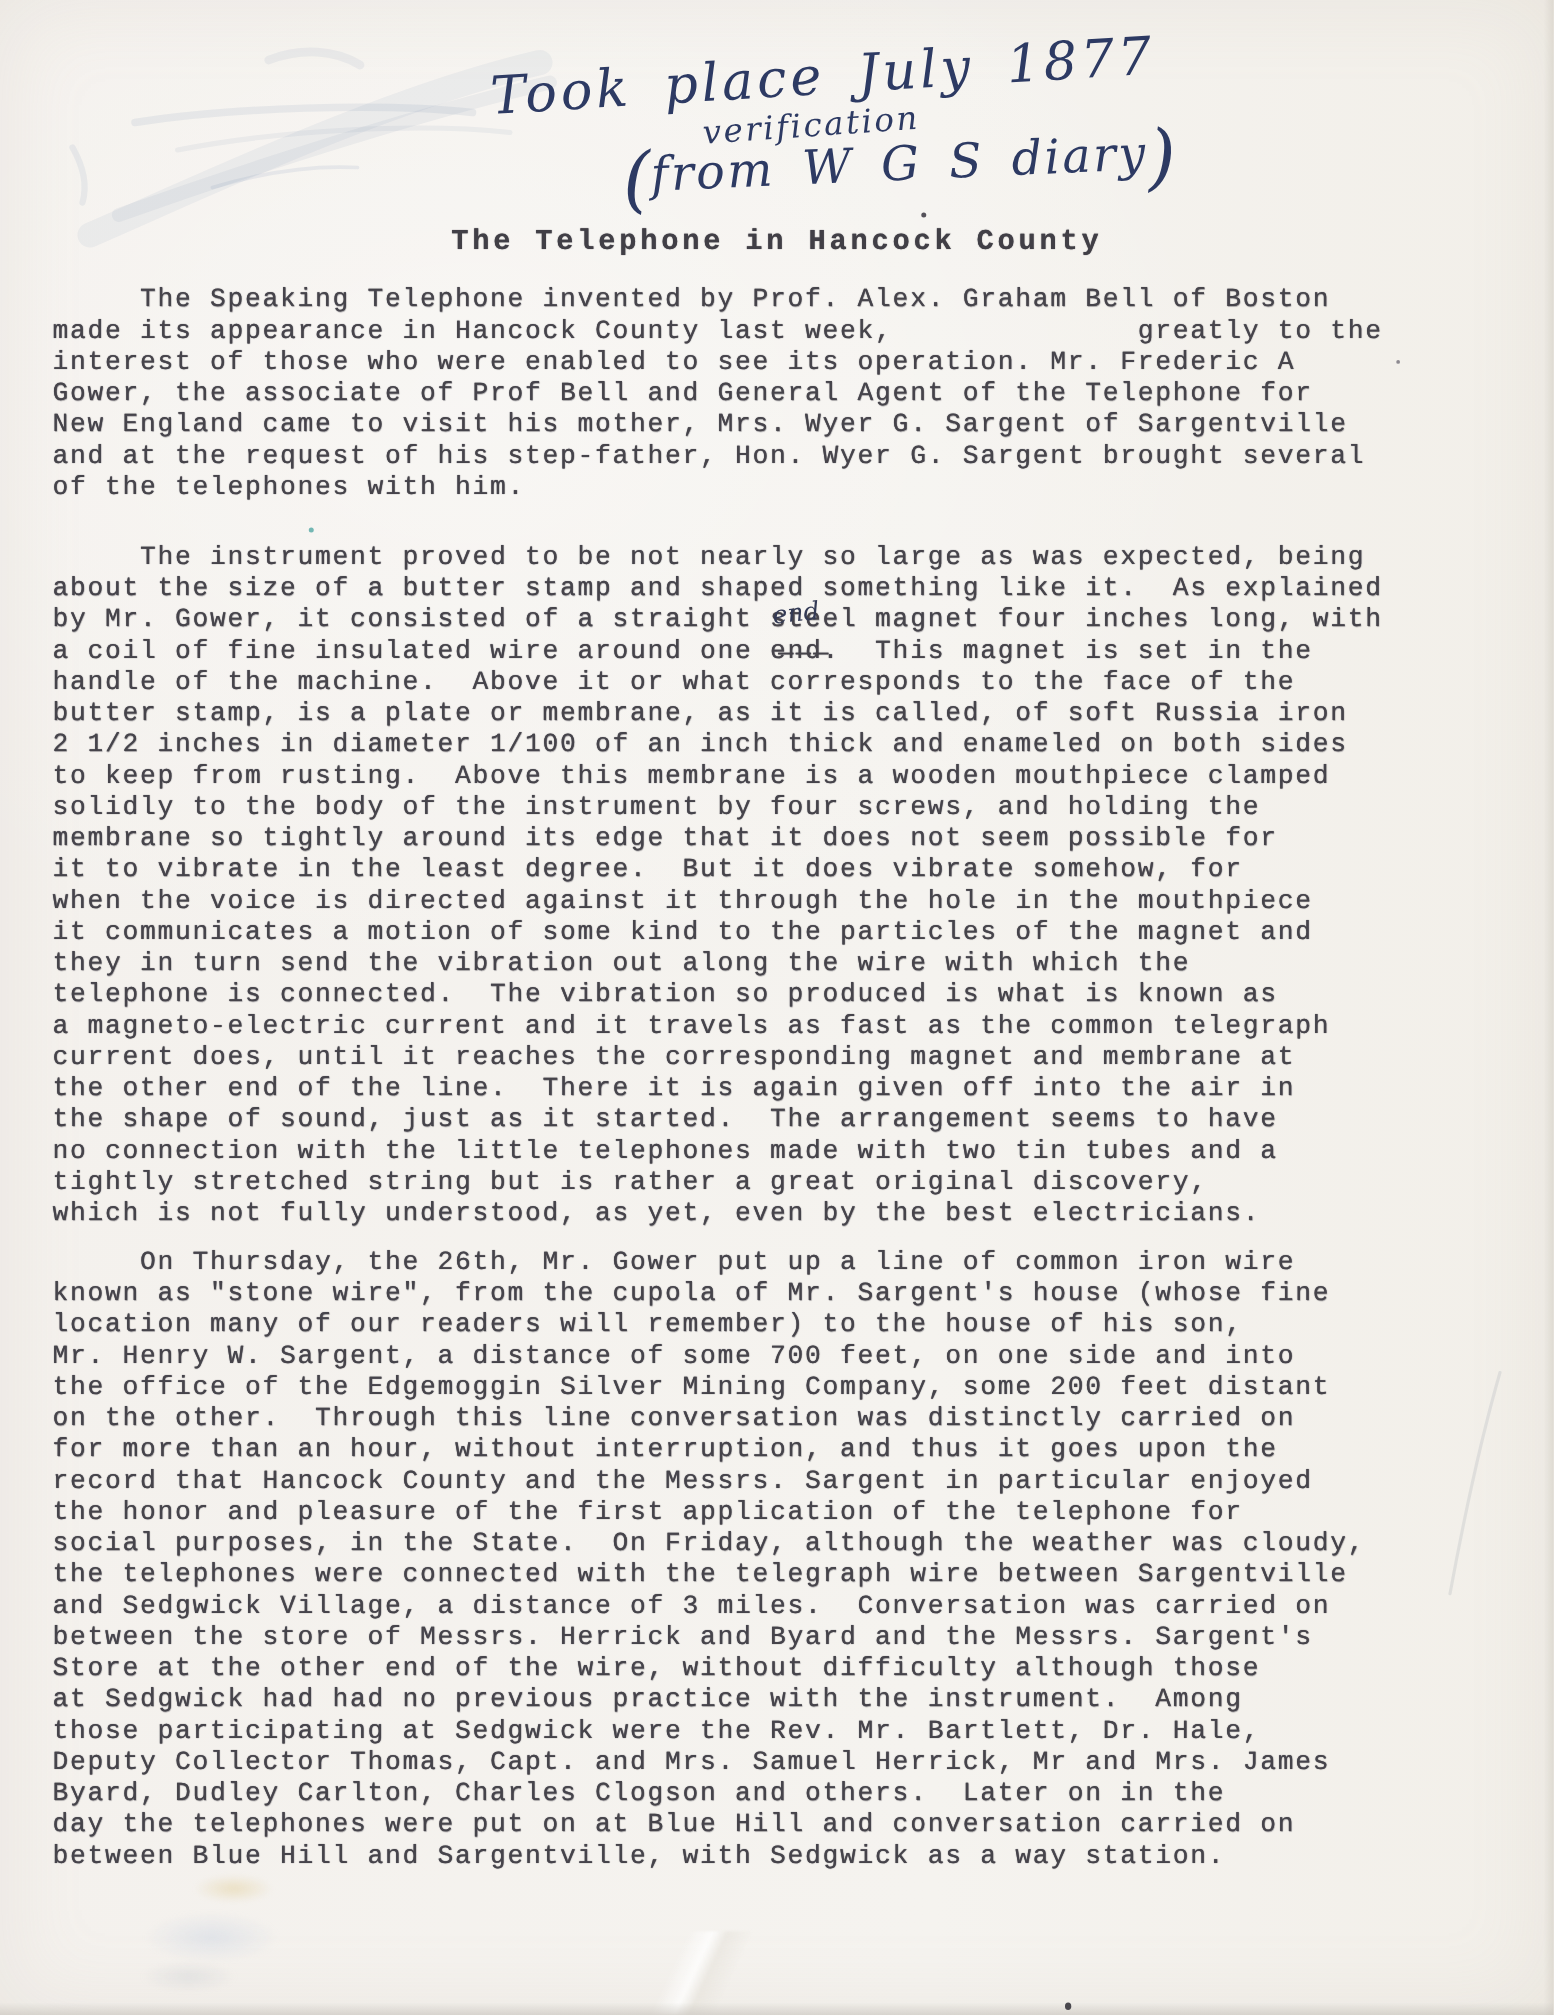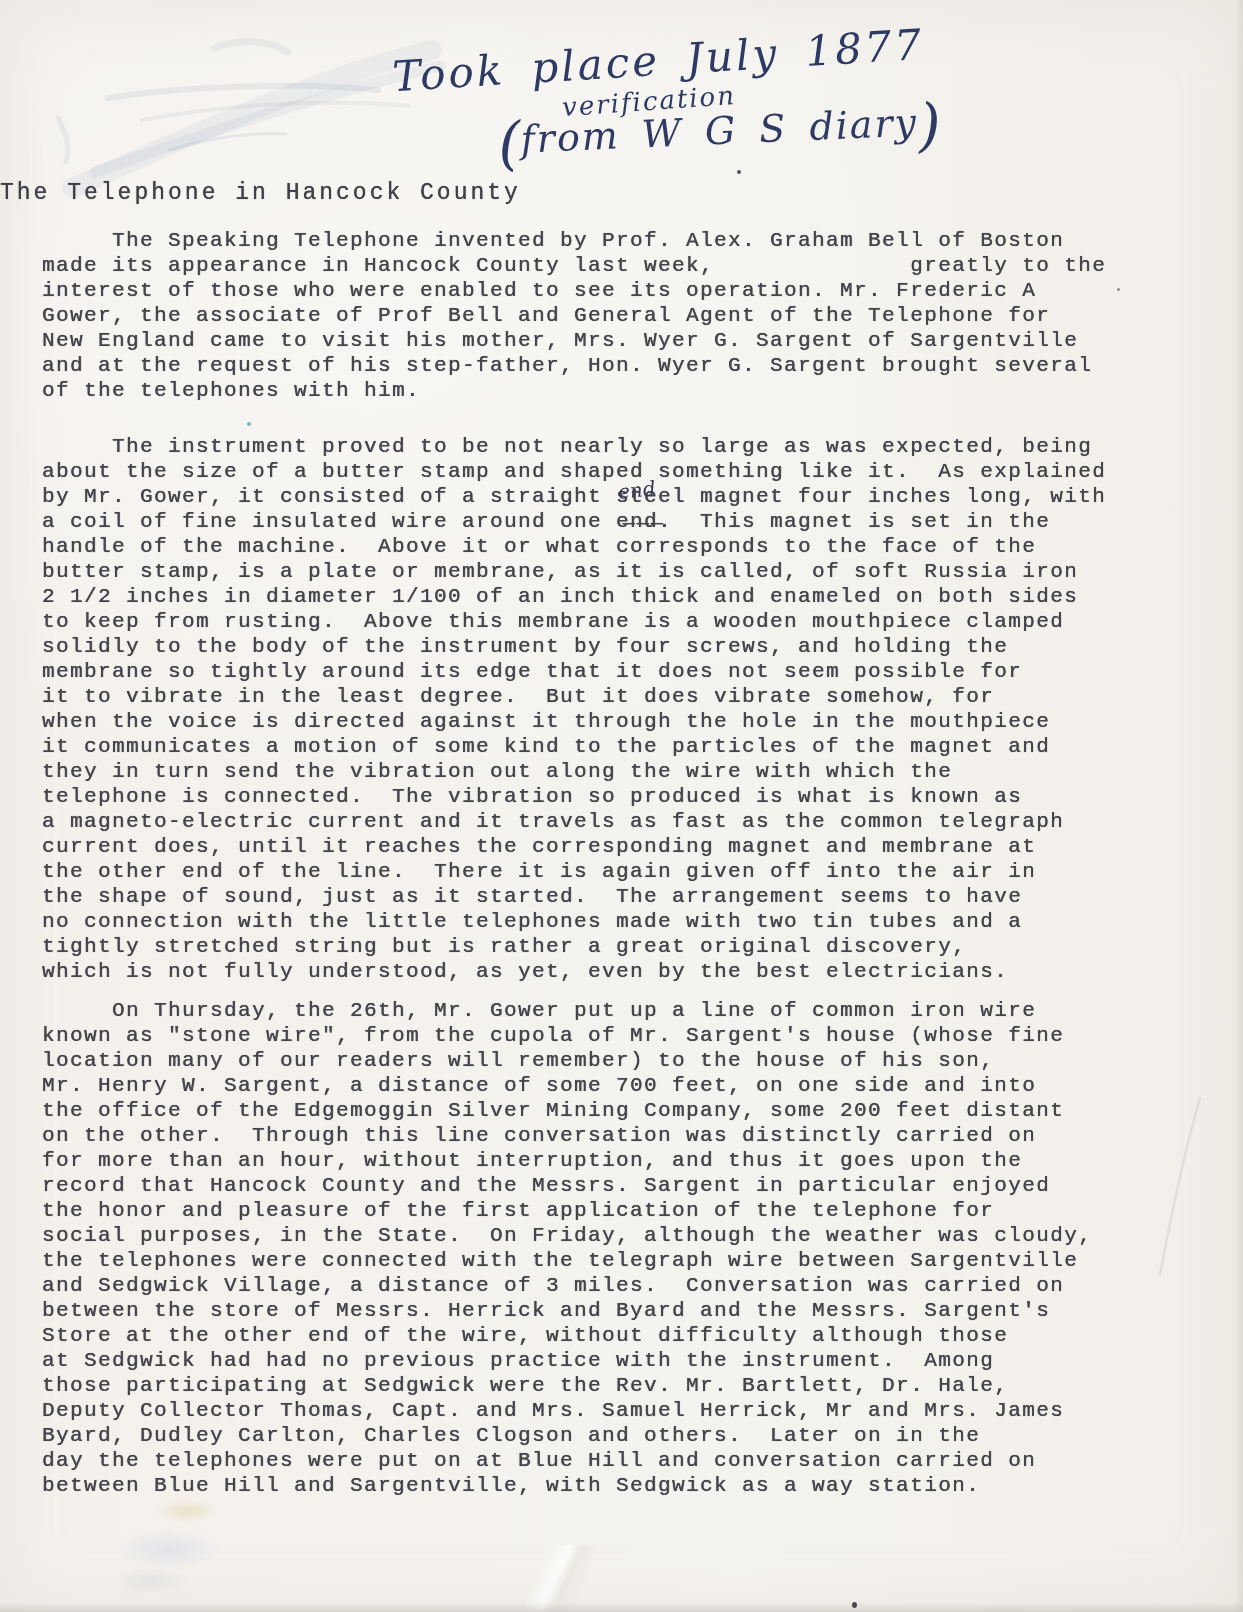--- a/index.html
+++ b/index.html
@@ -25,23 +25,24 @@
     letter-spacing: 1.4px;
     white-space: pre;
     text-shadow: 0 0 0.7px rgba(60,58,66,0.85), 0.4px 0.4px 0.6px rgba(60,58,66,0.35);
     font-family: Liberation Mono, monospace;
   }
   .tline { white-space: pre; }
   .doc-title {
     position: absolute;
     left: 0; right: 0;
     top: 180px;
+    text-align: center;
     color: #413f46;
     font-size: 23px;
-    font-weight: normal;
+    font-weight: bold;
     letter-spacing: 3px;
     white-space: pre;
     text-shadow: 0 0 0.8px rgba(55,53,60,0.9);
     font-family: "Liberation Mono", "DejaVu Sans Mono", monospace;
   }
   
   .handwriting {
     position: absolute;
     font-family: "DejaVu Serif", serif;
     font-style: italic;

